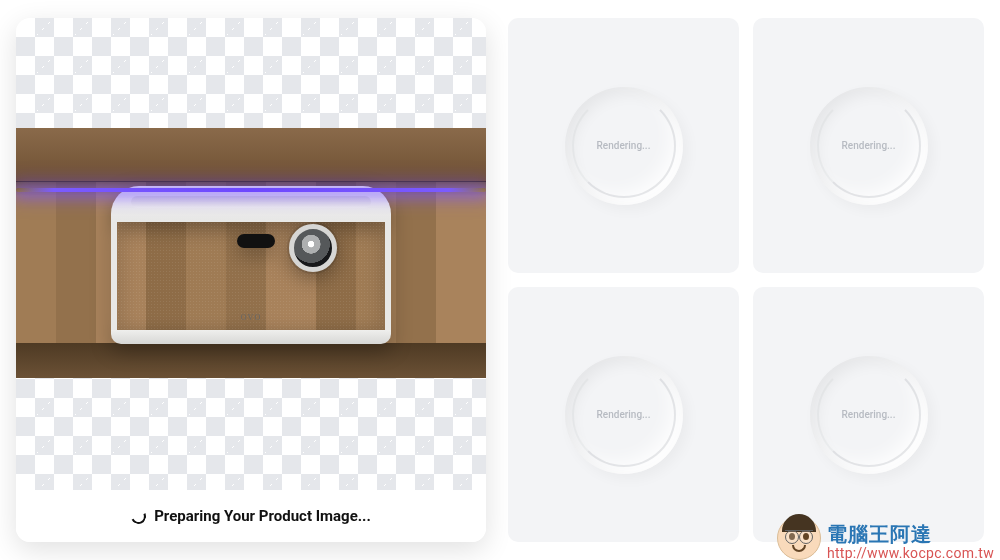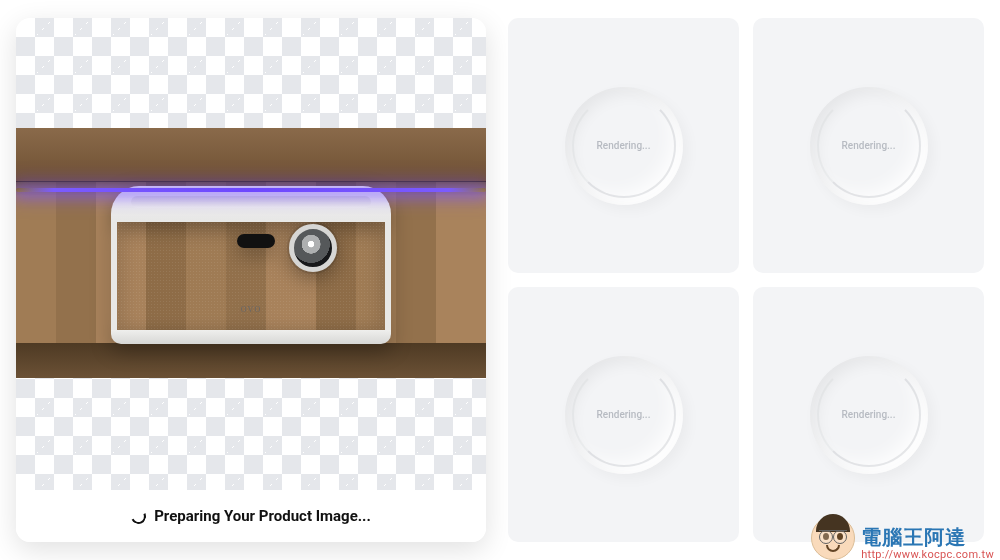--- a/index.html
+++ b/index.html
@@ -96,21 +96,21 @@
     background:#111; border-radius:8px;
   }
   .proj-lens {
     position:absolute; right:48px; top:2px;
     width:48px; height:48px; border-radius:50%;
     background: radial-gradient(circle at 45% 40%, #ffffff 0 10%, #aeb0b1 11% 30%, #55585a 31% 60%, #17181a 61% 100%);
     border: 5px solid #d6d6d4;
     box-shadow: 0 0 0 2px rgba(0,0,0,0.1);
   }
   .proj-logo {
-    position:absolute; left:50%; bottom:16px; transform:translateX(-50%);
+    position:absolute; left:50%; bottom:8px; transform:translateX(-50%);
     font-size:8px; letter-spacing:1px; color:#666;font-family:Liberation Serif, serif;
   }
   .proj-base {
     position:absolute; left:0; right:0; bottom:0; height:14px;
     background: linear-gradient(#efefed, #d7d7d5);
     border-bottom-left-radius: 10px;
     border-bottom-right-radius: 10px;
   }
 
   
@@ -215,21 +215,21 @@
     border-top:1px solid #5b5b5b;
   }
   .wm-glasses::before,.wm-glasses::after{
     content:""; position:absolute; top:-1px; width:12px; height:12px;
     border:1px solid #5b5b5b; border-radius:50%; background:rgba(255,255,255,0.2);
   }
   .wm-glasses::before{ left:0; }
   .wm-glasses::after{ right:0; }
   .wm-text { display:flex; flex-direction:column; align-items:flex-start; line-height:1; }
   .wm-title { font-size: 20px; font-weight:700; color:#1f6fb0; letter-spacing:1px; }
-  .wm-url   { font-size: 11px; color:#d64b4b; letter-spacing:0.3px; margin-top:2px; }
+  .wm-url   { font-size: 14px; color:#d64b4b; letter-spacing:0.3px; margin-top:2px; }
 </style>
 </head>
 <body>
 
 <div class="app">
 
   <div class="left-panel">
     <div class="preview-area">
       <div class="product-photo">
         <div class="wood-top"></div>

